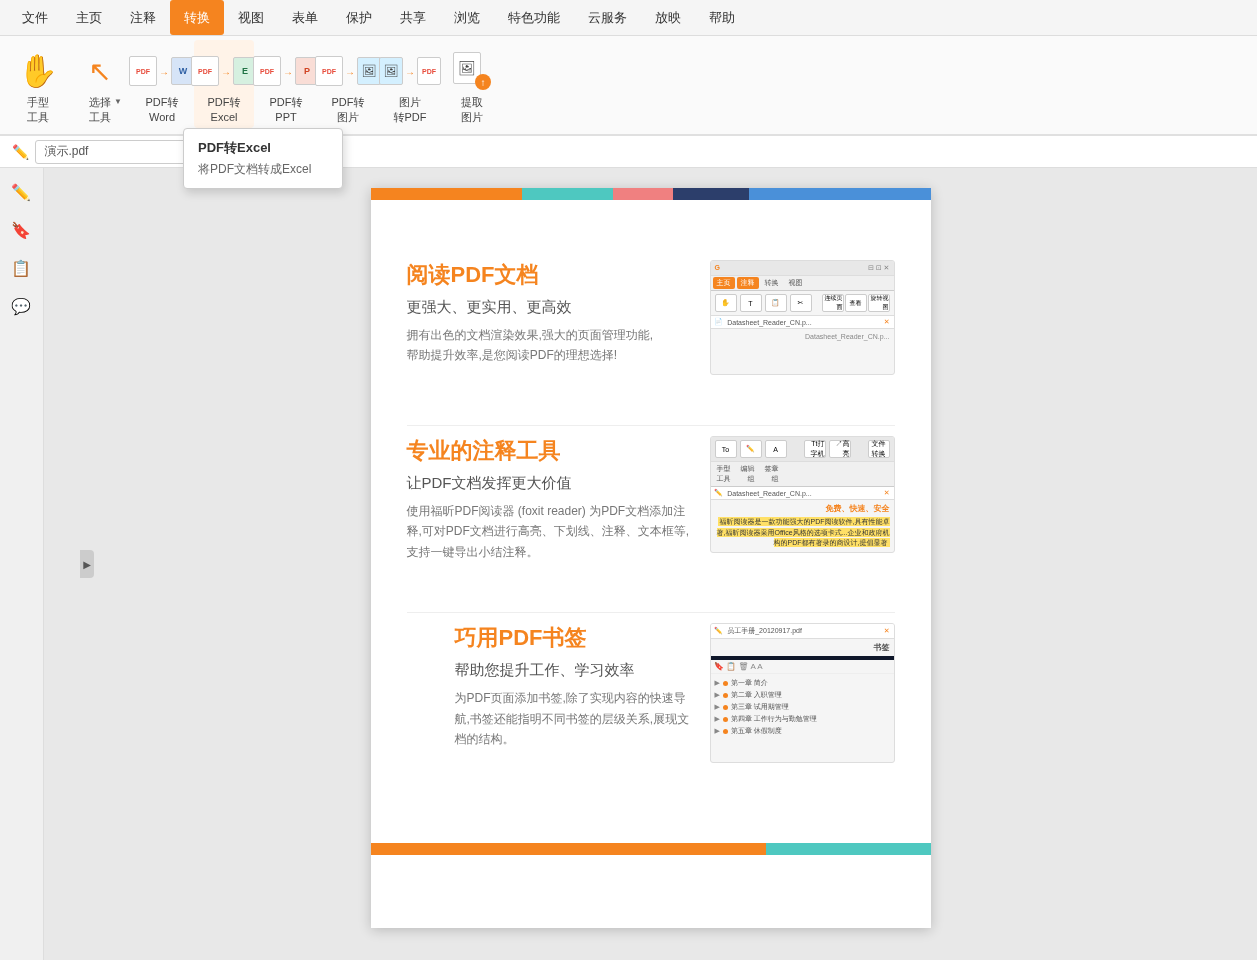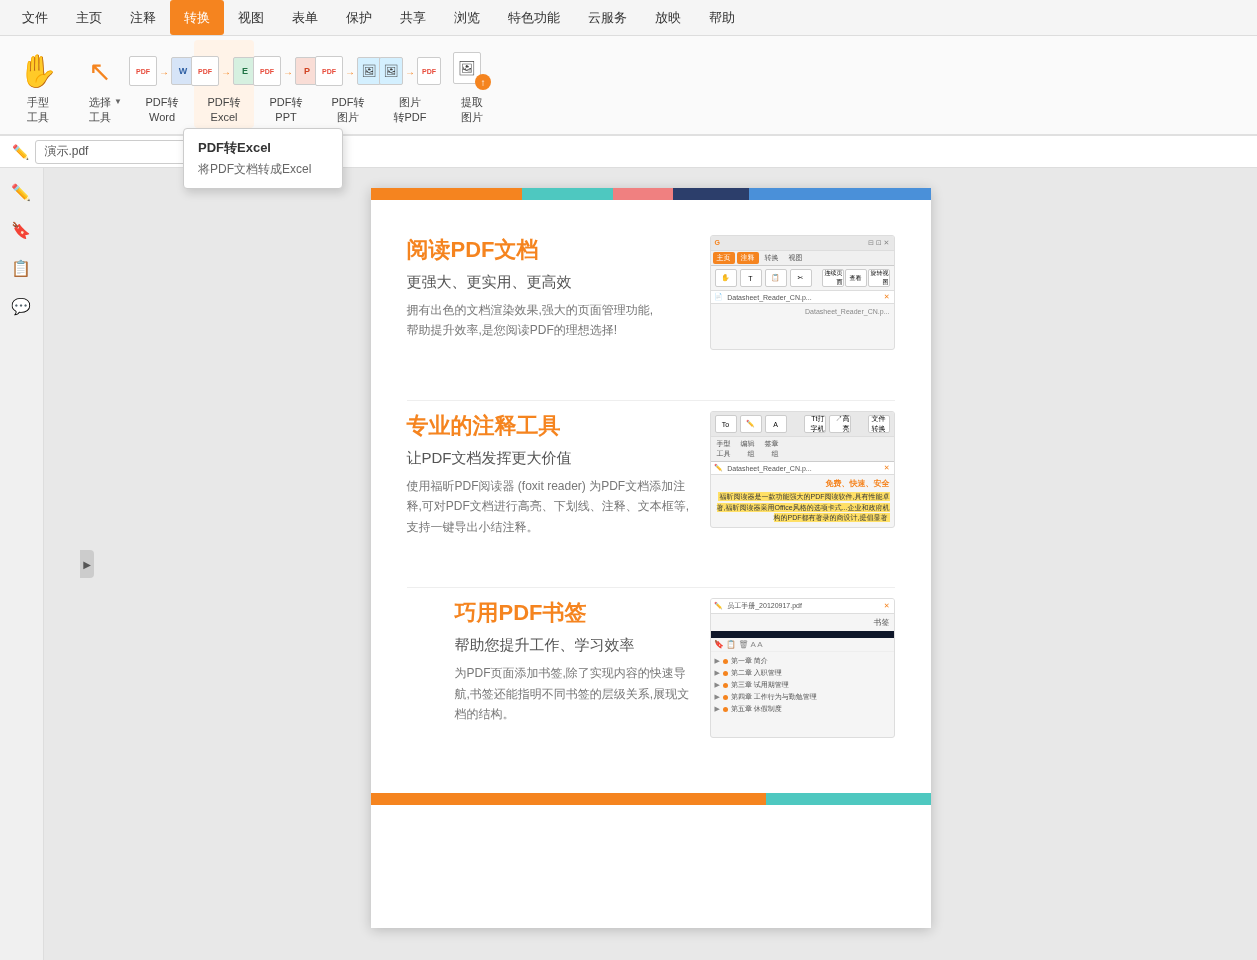--- a/index.html
+++ b/index.html
@@ -218,21 +218,21 @@
       display: flex;
       height: 12px;
     }
     .bar-orange { background: #f5841f; flex: 1; }
     .bar-teal { background: #4ec8c0; flex: 0.6; }
     .bar-salmon { background: #f08080; flex: 0.4; }
     .bar-navy { background: #2c3e6b; flex: 0.5; }
     .bar-blue { background: #4a90d9; flex: 1.2; }
 
     .pdf-content {
-      padding: 35px 36px;
+      padding: 60px 36px;
     }
 
     .pdf-section {
       margin-bottom: 50px;
     }
 
     .pdf-section-inner {
       display: flex;
       gap: 20px;
       align-items: flex-start;
@@ -598,21 +598,21 @@
               <div class="section-body">为PDF页面添加书签,除了实现内容的快速导航,书签还能指明不同书签的层级关系,展现文档的结构。</div>
             </div>
 
             <div class="mini-app" style="min-height:140px;">
               <div class="mini-file-tab" style="border-bottom:1px solid #ddd;">
                 <span>✏️</span>
                 <span>员工手册_20120917.pdf</span>
                 <span style="margin-left:auto;color:#f5841f;">✕</span>
               </div>
 
-              <div style="padding:3px 4px;font-size:8px;font-weight:normal;color:#555;border-bottom:7px solid #0f172a;">书签</div>
+              <div style="padding:3px 4px;font-size:8px;font-weight:bold;color:#555;border-bottom:4px solid #0f172a;">书签</div>
 
               <div style="display:flex;gap:2px;padding:2px 4px;border-bottom:1px solid #eee;">
                 <span style="font-size:8px;color:#888;">🔖</span>
                 <span style="font-size:8px;color:#888;">📋</span>
                 <span style="font-size:8px;color:#888;">🗑</span>
                 <span style="font-size:8px;color:#888;">A A</span>
               </div>
               <div class="mini-bookmark-content">
                 <div class="mini-bm-row">
                   <span style="font-size:7px;color:#888;">▶</span>

